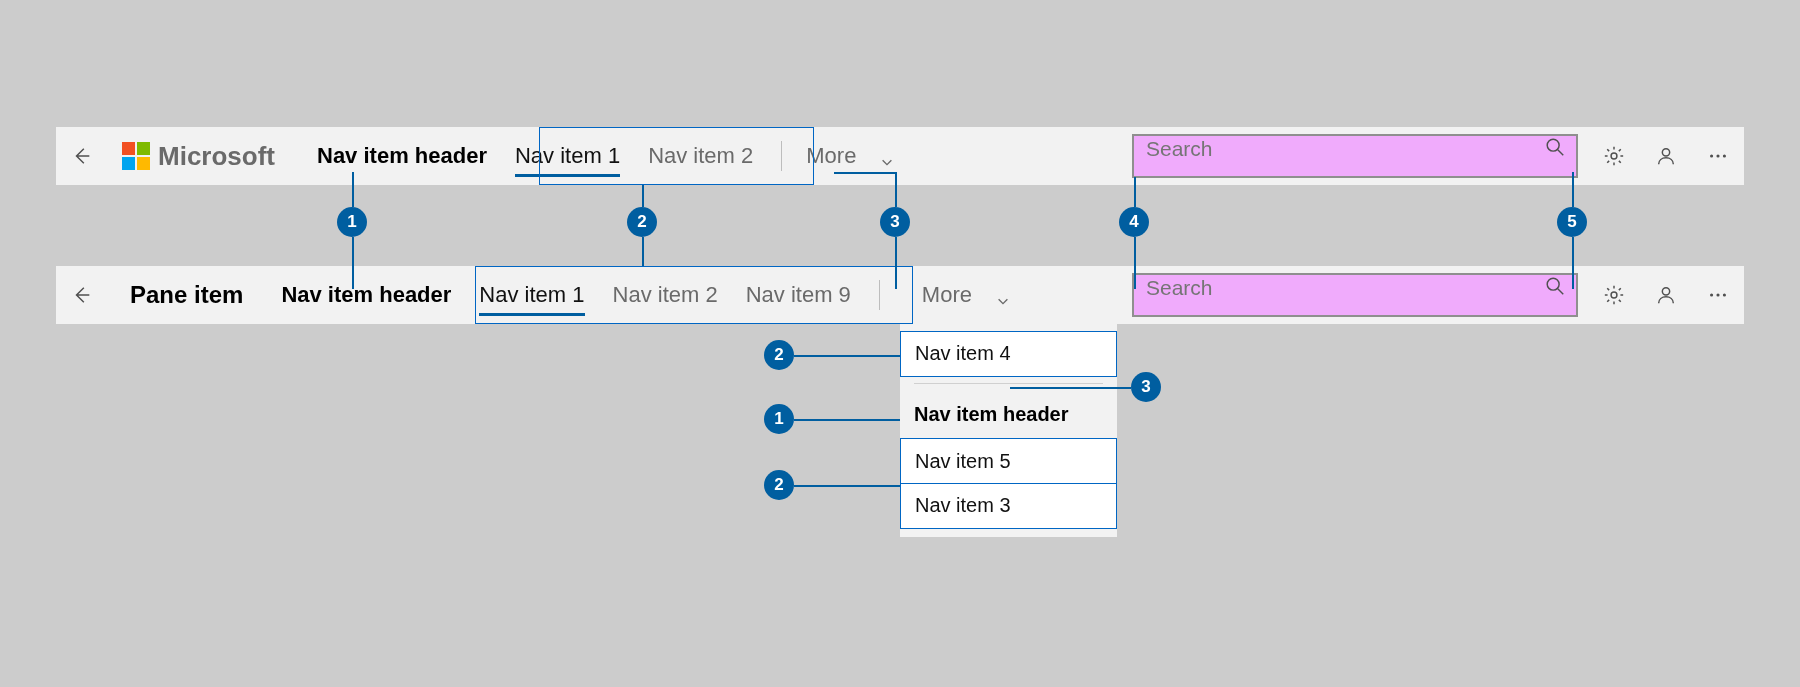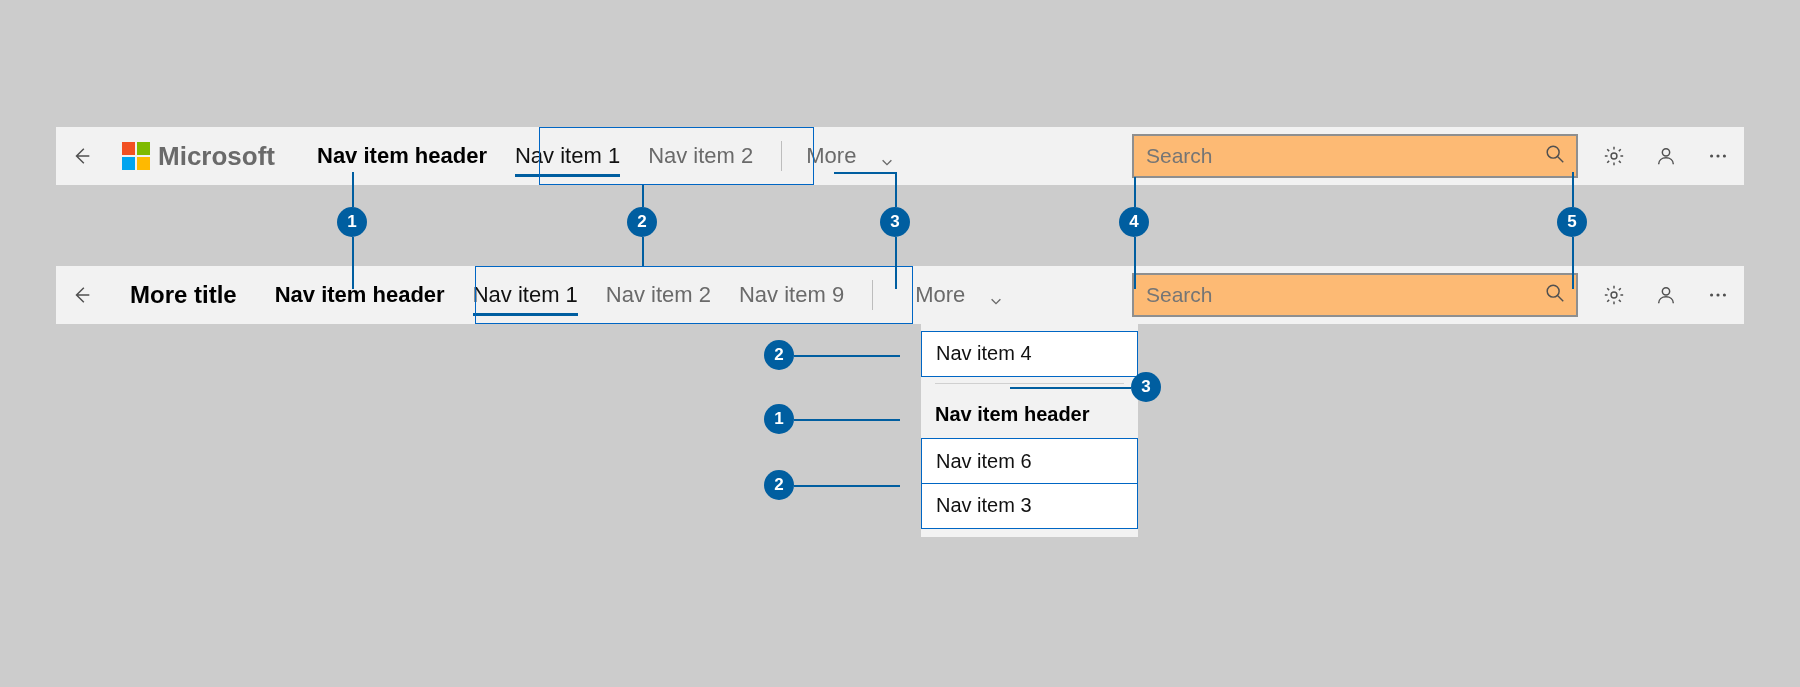--- a/index.html
+++ b/index.html
@@ -74,22 +74,22 @@
   font-size:22px;color:#6a6a6a;padding:0 10px;height:58px;
   display:flex;align-items:center;gap:24px;white-space:nowrap;
 }
 .chev{width:14px;height:14px;display:inline-block}
 
 .spacer{flex:1}
 
 .searchbox{
   width:422px;height:40px;
   border:2px solid #8f8f8f;
-  background:#fdba74;
-  display:flex;align-items:center;
+  background:#f0abfc;
+  display:flex;align-items:flex-start;
   padding:0 10px;
   margin-right:10px;
   gap:48px;
 }
 .searchbox input{
   border:none;outline:none;flex:1;font-size:21px;color:#6a6a6a;
   font-family:inherit;background:transparent;
 }
 
 
@@ -100,21 +100,21 @@
   z-index:30;
 }
 .conn{position:absolute;background:#005ea0;z-index:20}
 .conn.v{width:1.5px}
 .conn.h{height:1.5px}
 
 
 .dropdown{
   position:absolute;
   top:324px;
-  left:921px;
+  left:900px;
   width:217px;
   background:#f2f2f2;
   z-index:10;
 }
 .dropdown .dd-item{
   height:44px;display:flex;align-items:center;padding:0 14px;
   font-size:20px;color:#111;background:#fff;
   border:1.5px solid #0066c4;
   margin-top:-1.5px;
 }
@@ -208,21 +208,21 @@
 </div>
 
 <div class="navbar bar2">
 
   <div class="icon-btn">
     <svg class="ic" viewBox="0 0 24 24">
         <path d="M14 4 L6 12 L14 20 M6 12 H20"></path>
       </svg>
   </div>
 
-  <div class="pane-title">More title</div>
+  <div class="pane-title">Pane item</div>
 
   <div class="nav-header">Nav item header</div>
 
   <div class="nav-item selected">
       <span>Nav item 1</span>
     </div>
   <div class="nav-item">
       <span>Nav item 2</span>
     </div>
   <div class="nav-item">
@@ -276,21 +276,21 @@
 </div>
 
 <div class="dropdown">
   <div class="leadgap"></div>
   <div class="dd-item">
       <span>Nav item 4</span>
     </div>
   <div class="dd-hr"></div>
   <div class="dd-header">Nav item header</div>
   <div class="dd-item topborder">
-      <span>Nav item 6</span>
+      <span>Nav item 5</span>
     </div>
   <div class="dd-item">
       <span>Nav item 3</span>
     </div>
   <div class="leadgap"></div>
 </div>
 
 <div class="badge" style="left:337px;top:207px">1</div>
 <div class="conn v" style="left:352px;top:172px;height:35px"></div>
 <div class="conn v" style="left:352px;top:237px;height:52px"></div>

